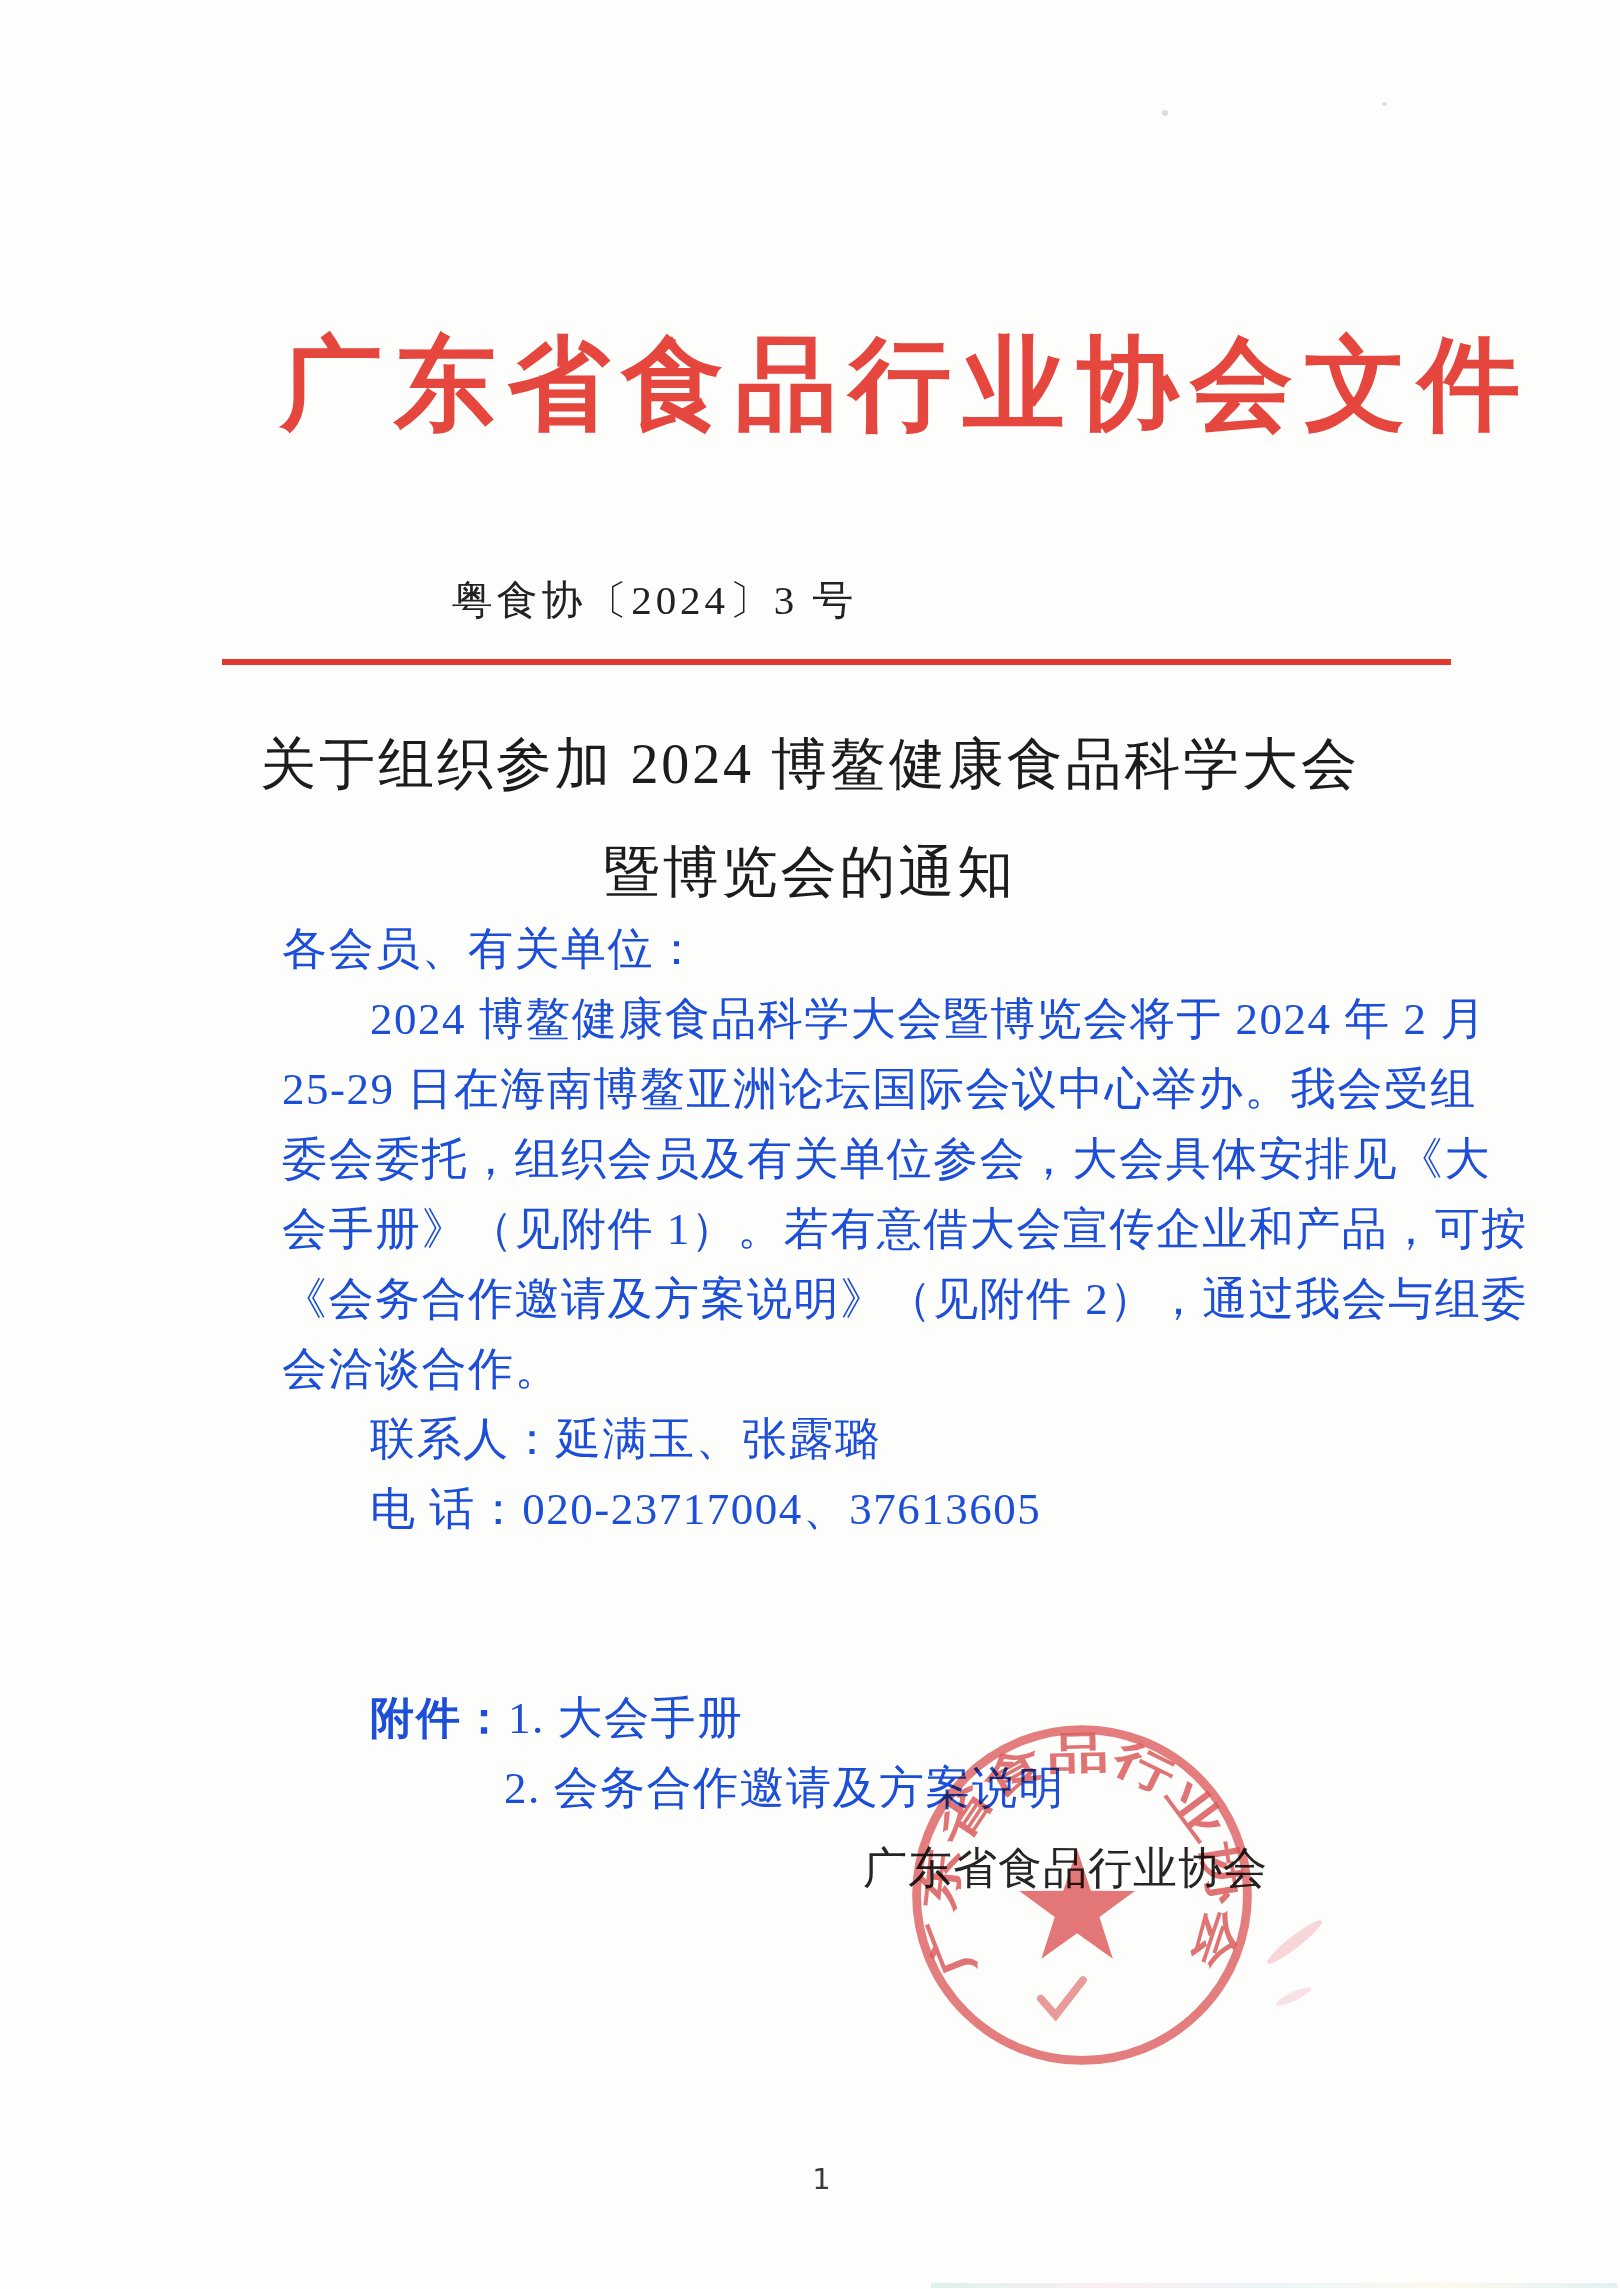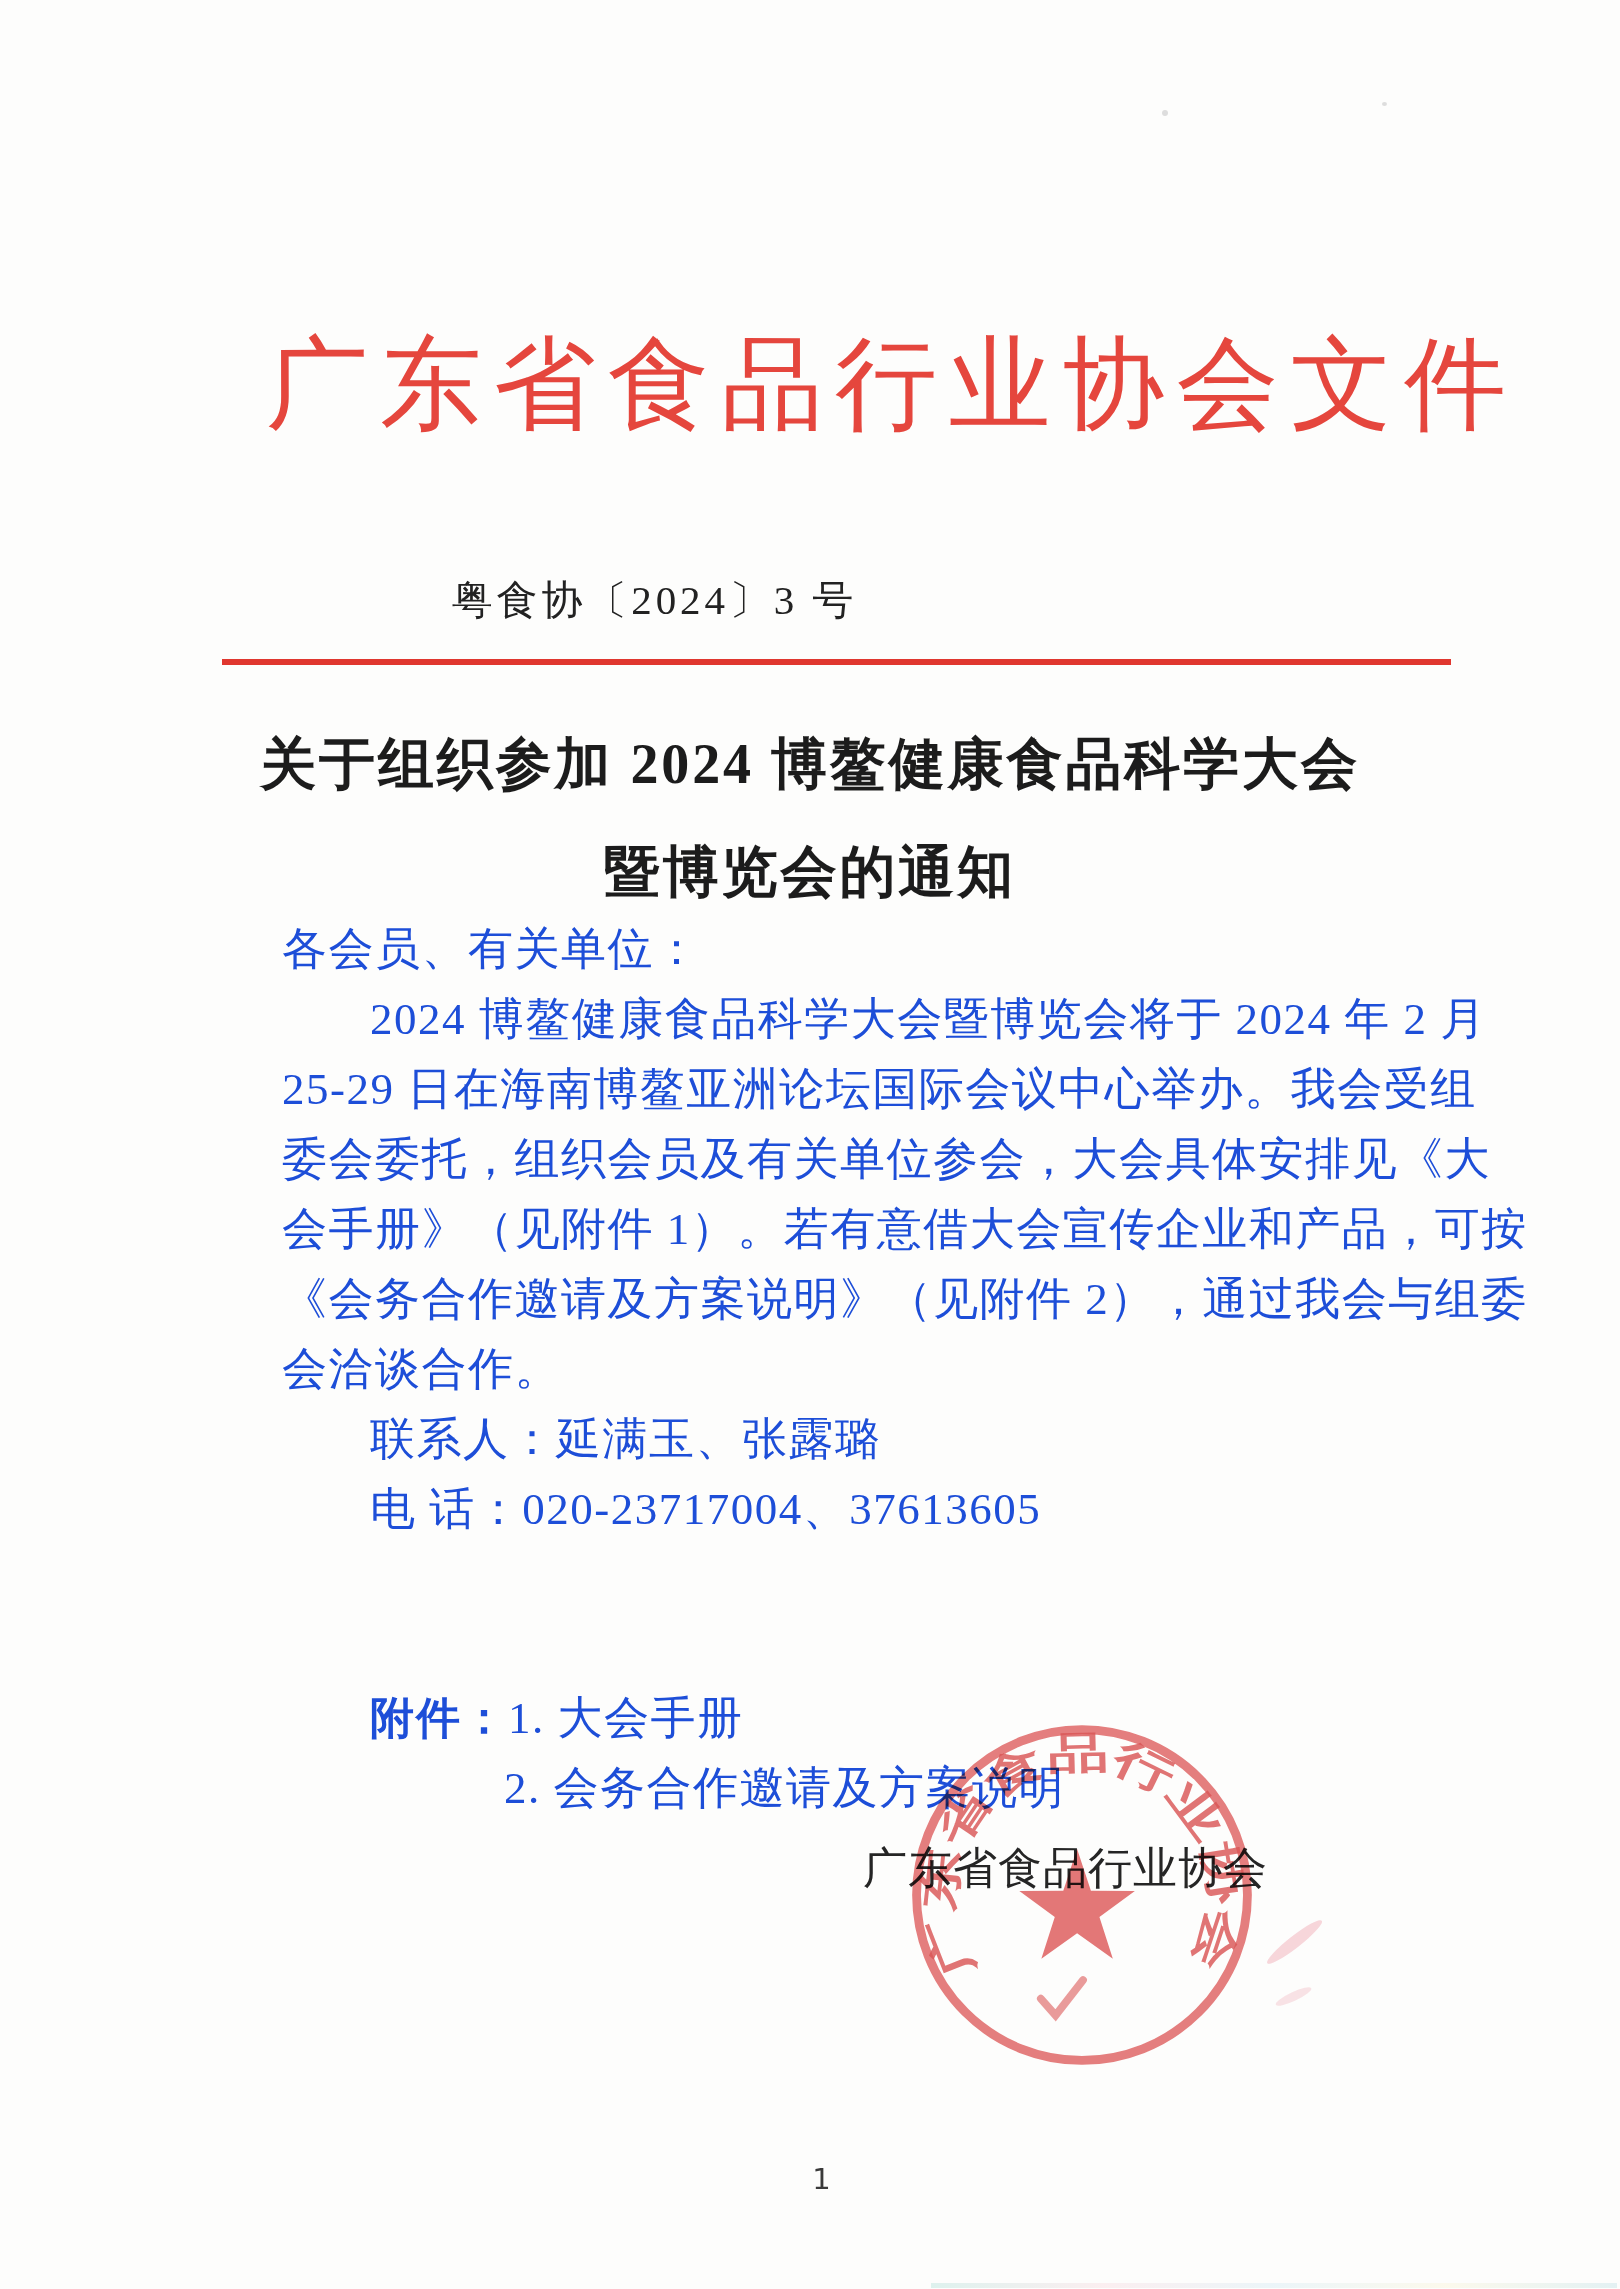--- a/index.html
+++ b/index.html
@@ -2,35 +2,35 @@
 <html><head>
 <meta charset="utf-8">
 <style>
   html,body{margin:0;padding:0;background:#e9e9e9;}
   .page{
     position:relative;width:1620px;height:2290px;background:#fdfdfc;
     margin:0 auto;overflow:hidden;
     font-family:"Liberation Serif","DejaVu Serif",serif;color:#262626;
   }
   .masthead{
-    position:absolute;left:266px;top:316px;width:1152px;height:137px;
-    font-size:102px;font-weight:400;letter-spacing:11.8px;line-height:137px;
+    position:absolute;left:280px;top:316px;width:1152px;height:137px;
+    font-size:102px;font-weight:700;letter-spacing:11.8px;line-height:137px;
     white-space:nowrap;text-align:center;
     font-family:"Liberation Serif","DejaVu Serif",serif;
   }
   .doc-number{
     position:absolute;left:0;top:573px;width:1309px;text-align:center;
     font-size:41px;letter-spacing:3.9px;color:#222;
   }
   .red-rule{
     position:absolute;left:222px;top:659px;width:1229px;height:5.9px;
   }
   .notice-title{
     position:absolute;left:0;width:1620px;text-align:center;
-    font-weight:bold;color:#1c1c1c;font-size:56px;letter-spacing:2.9px;
+    font-weight:normal;color:#1c1c1c;font-size:56px;letter-spacing:2.9px;
     white-space:nowrap;
   }
   .notice-title.l1{top:727px;}
   .notice-title.l2{top:835px;}
   .body-block{
     position:absolute;left:257px;top:914px;width:1133px;
     font-size:45px;line-height:70px;color:#1d4ed8;letter-spacing:1.5px;
     white-space:nowrap;
     margin-left:25px;
   }

